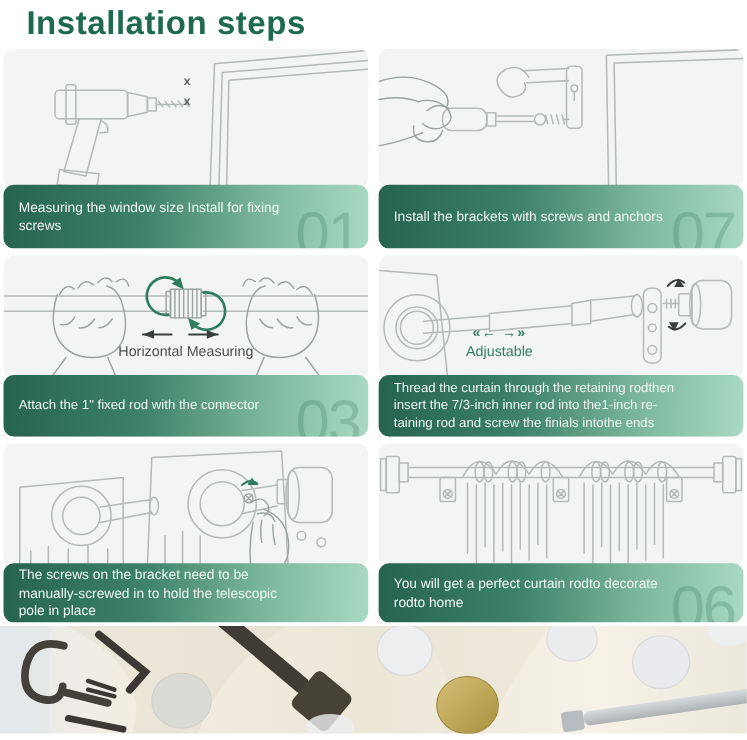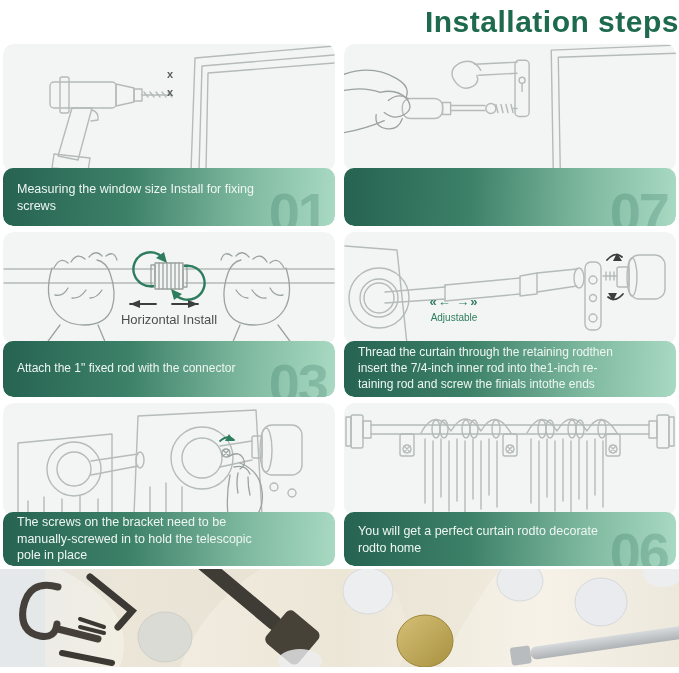--- a/index.html
+++ b/index.html
@@ -1,36 +1,36 @@
 <!DOCTYPE html>
 <html><head>
 <meta charset="utf-8">
 <style>
   html,body{margin:0;padding:0;background:#ffffff;}
   body{width:679px;height:673px;overflow:hidden;font-family:"Liberation Sans",sans-serif;}
   .page{width:679px;height:673px;position:relative;background:#fff;}
-  .header{height:44px;display:flex;align-items:center;justify-content:flex-end;margin-left:24px;}
+  .header{height:44px;display:flex;align-items:center;justify-content:flex-start;margin-left:24px;}
   .title{font-size:30px;font-weight:bold;color:#1d6a4e;letter-spacing:.5px;}
   .grid{display:grid;grid-template-columns:1fr 1fr;gap:6px 9px;padding:0 3px;}
   .card{border-radius:10px;overflow:hidden;position:relative;}
   .ill{background:#f3f5f4;border-radius:10px;position:relative;}
   .ill svg{display:block;width:100%;height:100%;}
   .r1 .ill{height:127px;} .r2 .ill{height:112px;} .r3 .ill{height:112px;}
   .bar{position:relative;border-radius:10px;margin-top:-3px;overflow:hidden;
        background:linear-gradient(92deg,#266351 0%,#3d8169 38%,#7db89e 72%,#a9d9c3 100%);
        color:#eef6f2;}
   .r1 .bar{height:58px;} .r2 .bar{height:56px;} .r3 .bar{height:54px;}
   .cap{position:absolute;left:14px;right:60px;top:50%;transform:translateY(-50%);
        font-size:12.5px;line-height:1.32;}
   .r2 .cap{right:52px;font-size:12px;}
-  .num{position:absolute;right:8px;bottom:-15px;font-size:56px;font-weight:bold;
+  .num{position:absolute;right:8px;bottom:-15px;font-size:56px;font-weight:normal;
        color:rgba(22,92,70,.20);letter-spacing:-2px;line-height:1;}
   .ov{position:absolute;font-size:12px;color:#4a4f4e;}
   .xmark{font-size:11px;font-weight:bold;color:#5a605e;}
-  .green-note{color:#2e7d5e;font-size:10px;}
+  .green-note{color:#2e7d5e;font-size:13px;}
   .green-arrows{color:#2e7d5e;font-size:13px;font-weight:bold;letter-spacing:1px;}
   .sym-label{font-size:13px;color:#4a4f4e;}
   .photo{margin-top:3px;height:98px;position:relative;overflow:hidden;}
   .photo svg{display:block;}
   
   .la{fill:none;stroke:#b4bbb8;stroke-width:1.4;stroke-linecap:round;stroke-linejoin:round;}
   .la2{fill:none;stroke:#9aa39f;stroke-width:1.3;stroke-linecap:round;stroke-linejoin:round;}
   .ga{fill:none;stroke:#2e7d5e;stroke-width:2.4;stroke-linecap:round;}
   .ka{fill:none;stroke:#3a3f3e;stroke-width:1.8;stroke-linecap:round;}
 </style>
@@ -90,20 +90,21 @@
           <line class="la" x1="168" y1="64" x2="172" y2="64"></line>
           <path class="la2" d="M0,30 Q28,20 52,34 Q66,42 62,52"></path>
           <path class="la2" d="M0,46 Q20,42 36,48"></path>
           <path class="la2" d="M36,48 q16,-4 26,6 q8,10 -2,16 q-10,6 -20,-2"></path>
           <path class="la2" d="M58,74 q-4,12 -16,10 q-12,-2 -10,-14"></path>
           <path class="la2" d="M0,88 Q22,84 40,76"></path>
           <path class="la2" d="M44,56 q10,-8 20,-2"></path>
         </svg>
       </div>
       <div class="bar">
+        <div class="cap">Install the brackets with screws and anchors</div>
         <div class="num">07</div>
       </div>
     </div>
 
     <div class="card r2">
       <div class="ill">
         <svg viewBox="0 0 330 112">
           <line class="la" x1="0" y1="37" x2="149" y2="37"></line>
           <line class="la" x1="0" y1="51" x2="149" y2="51"></line>
           <line class="la" x1="181" y1="37" x2="330" y2="37"></line>
@@ -126,21 +127,21 @@
             <path class="la2" d="M48,36 q-8,26 2,42 q10,15 30,15 q22,0 28,-17 q5,-15 -2,-35 q-4,-11 -13,-13"></path>
             <path class="la2" d="M50,36 q6,-12 14,-5 m3,-1 q6,-10 14,-3 m4,-2 q7,-8 13,-1 m4,0 q8,-6 11,4"></path>
             <path class="la2" d="M64,56 q-5,9 -13,7 M82,58 q-6,9 -14,8 M98,58 q-5,8 -12,8"></path>
             <path class="la2" d="M56,93 L42,112 M94,93 L102,112"></path>
           </g>
           <line class="ka" x1="126" y1="72" x2="152" y2="72"></line>
           <polygon fill="#3a3f3e" points="126,72 136,68 136,76"></polygon>
           <line class="ka" x1="168" y1="72" x2="194" y2="72"></line>
           <polygon fill="#3a3f3e" points="194,72 184,68 184,76"></polygon>
         </svg>
-        <span class="ov sym-label" style="left:0;right:0;top:80px;text-align:center;">Horizontal Install</span>
+        <span class="ov sym-label" style="left:0;right:0;top:80px;text-align:center;">Horizontal Measuring</span>
       </div>
       <div class="bar">
         <div class="cap">Attach the 1" fixed rod with the connector</div>
         <div class="num">03</div>
       </div>
     </div>
 
     <div class="card r2">
       <div class="ill">
         <svg viewBox="0 0 330 112">
@@ -167,21 +168,21 @@
           <ellipse class="la" cx="287" cy="45" rx="5" ry="19"></ellipse>
           <path class="ka" d="M262,28 q8,-9 15,-3"></path>
           <polygon fill="#3a3f3e" points="277,29 272,21 268,29"></polygon>
           <path class="ka" d="M278,62 q-8,9 -15,3"></path>
           <polygon fill="#3a3f3e" points="263,61 268,69 272,61"></polygon>
         </svg>
         <span class="ov green-arrows" style="left:55px;width:110px;top:62px;text-align:center;">«← →»</span>
         <span class="ov green-note" style="left:55px;width:110px;top:80px;text-align:center;">Adjustable</span>
       </div>
       <div class="bar">
-        <div class="cap">Thread the curtain through the retaining rodthen insert the 7/4-inch inner rod into the1-inch re-taining rod and screw the finials intothe ends</div>
+        <div class="cap">Thread the curtain through the retaining rodthen insert the 7/3-inch inner rod into the1-inch re-taining rod and screw the finials intothe ends</div>
       </div>
     </div>
 
     <div class="card r3">
       <div class="ill">
         <svg viewBox="0 0 330 112">
           <polyline class="la" points="14,112 14,40 108,31 108,112"></polyline>
           <path class="la" d="M24,98 v14 M40,94 v18 M58,96 v16 M76,92 v20 M94,96 v16"></path>
           <circle class="la" cx="70" cy="66" r="27"></circle>
           <circle class="la" cx="70" cy="66" r="17"></circle>

